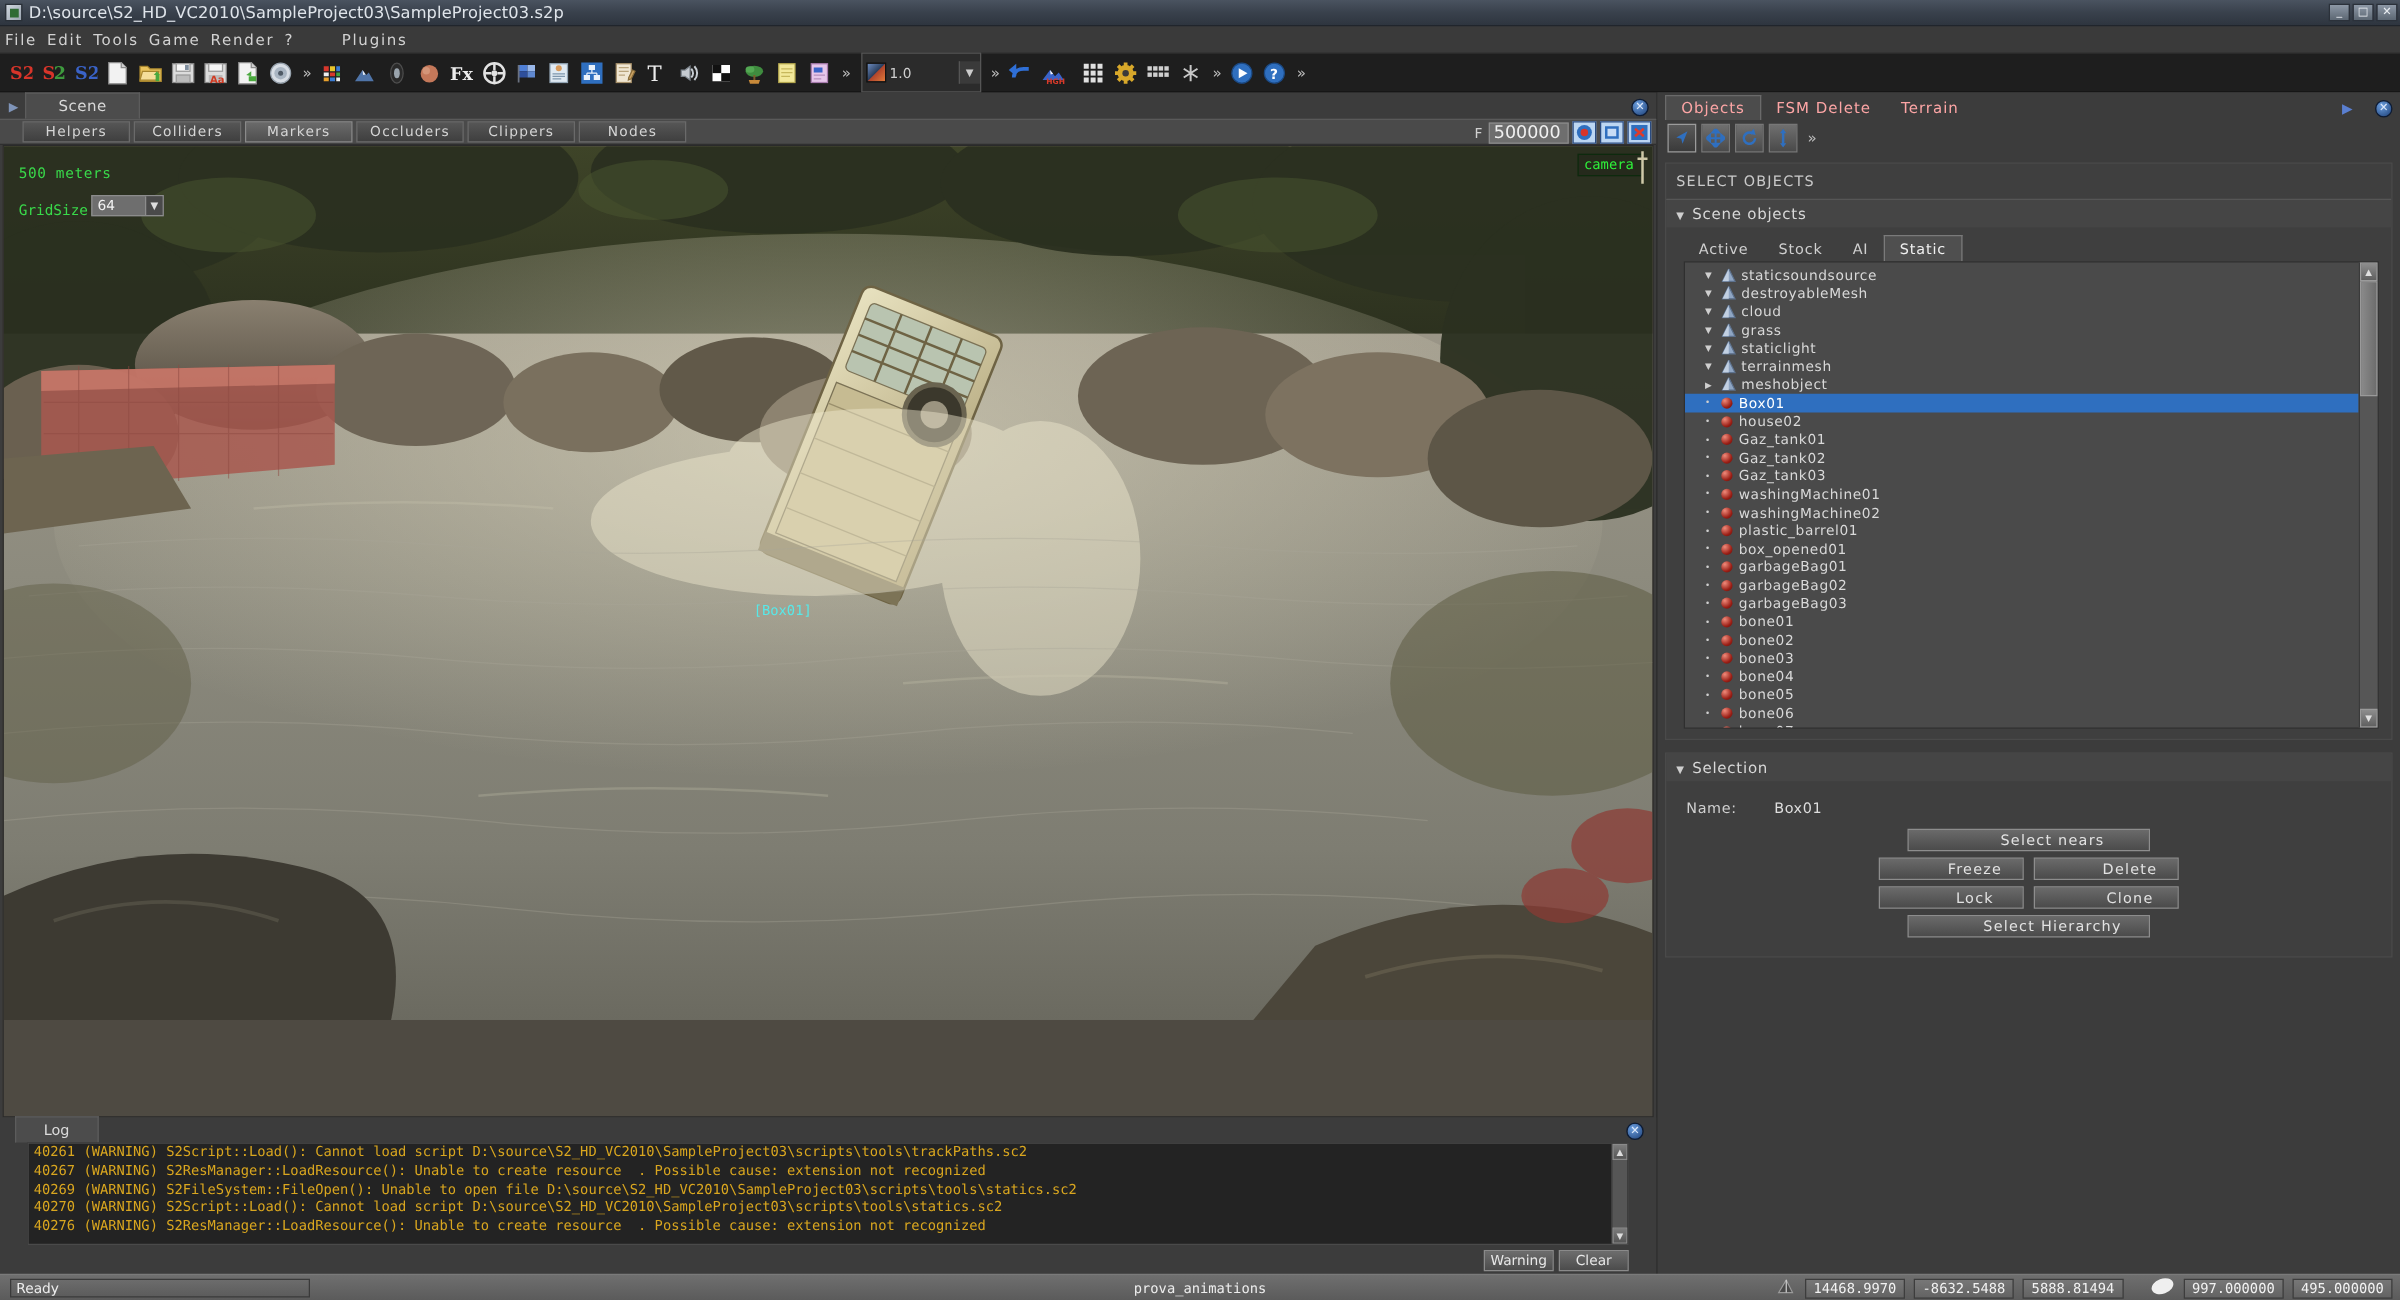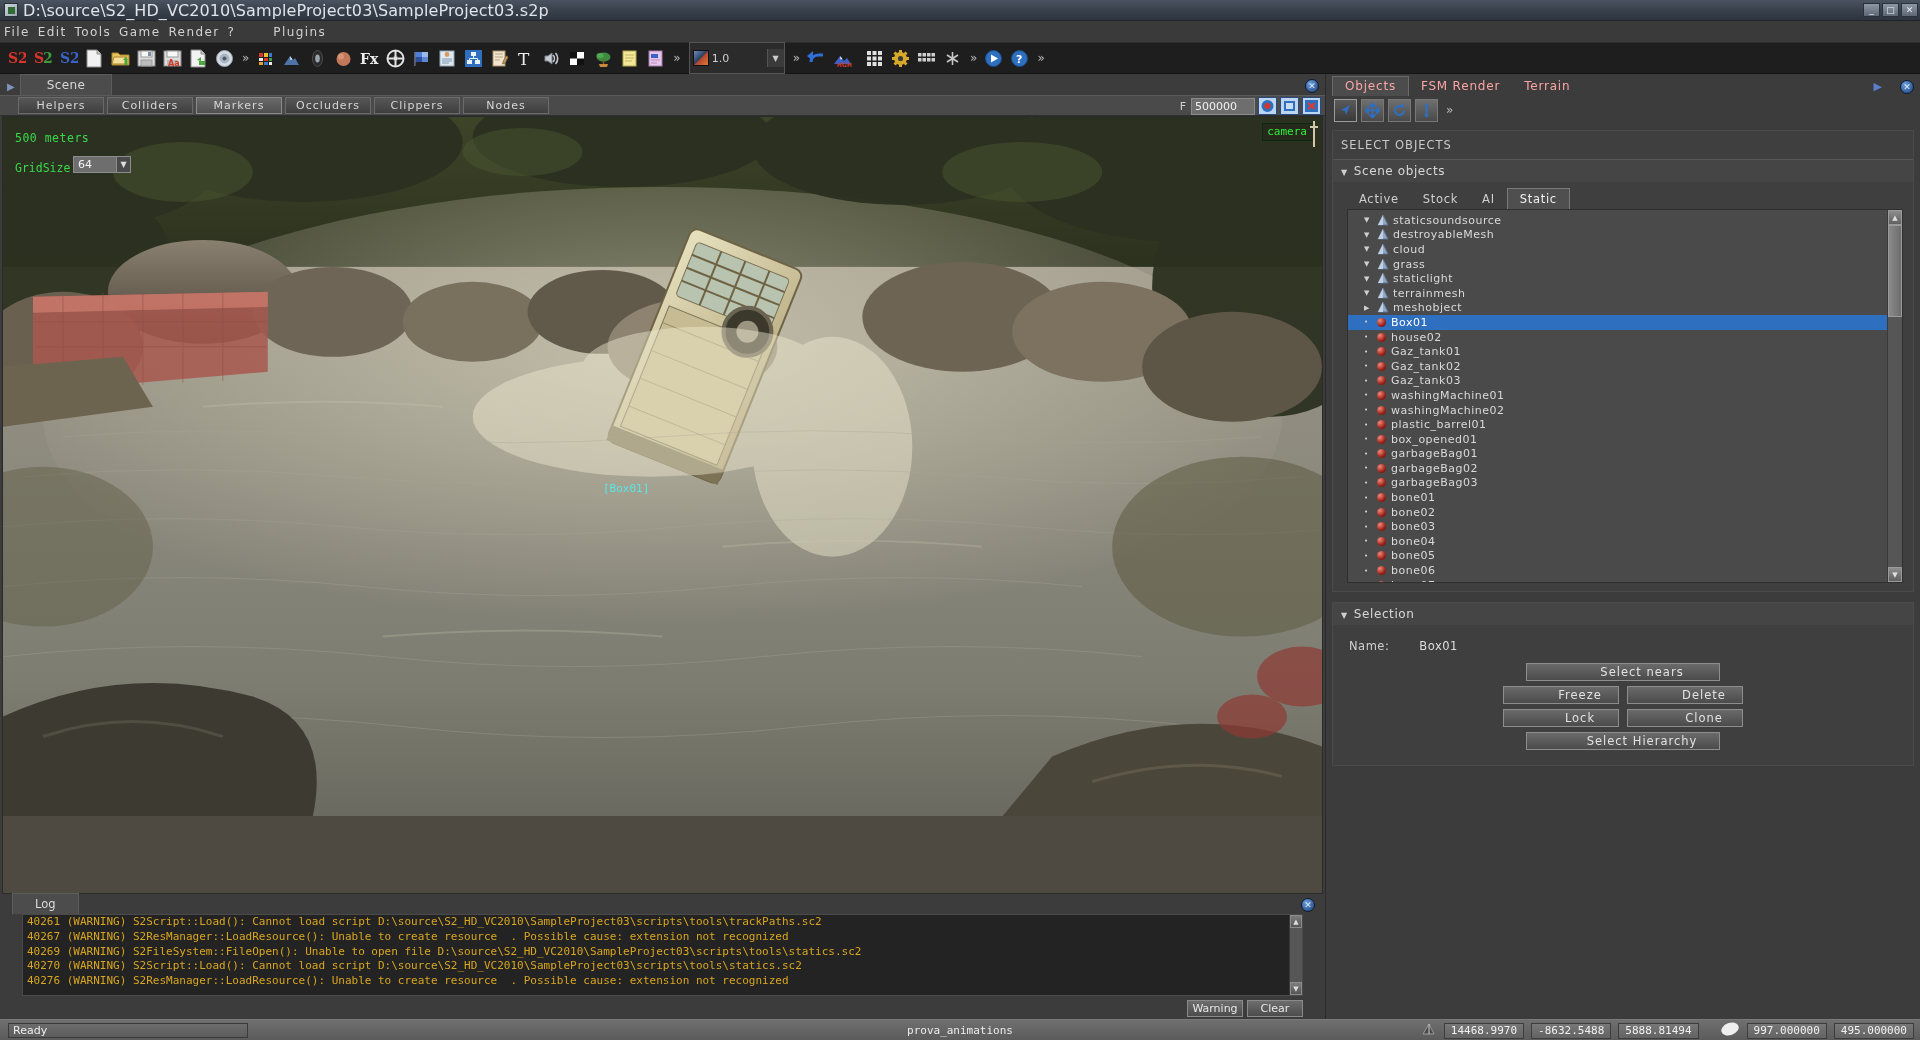--- a/index.html
+++ b/index.html
@@ -22,21 +22,21 @@
   .titlebar .app-icon {
     width: 14px; height: 14px; margin: 0 5px 0 4px;
     background: linear-gradient(135deg,#cfd6de 0%,#9aa4b0 100%);
     border: 1px solid #2a3038;
     display: flex; align-items: center; justify-content: center;
   }
   .titlebar .app-icon i {
     display:block; width:7px; height:7px; background:#2f6b35;
   }
   .titlebar .title-text {
-    color: #dfe4ea; font-size: 16px; letter-spacing: .1px;
+    color: #dfe4ea; font-size: 13px; letter-spacing: .1px;
     font-family: "DejaVu Sans", sans-serif;
   }
   .win-buttons { position: absolute; right: 2px; top: 3px; display: flex; gap: 2px; }
   .win-btn {
     width: 17px; height: 14px;
     background: linear-gradient(to bottom,#8d98a6,#5c6773);
     border: 1px solid #2b313a;
     color: #e9edf2; font-size: 9px; line-height: 12px; text-align: center;
   }
 
@@ -122,21 +122,21 @@
     width: 86px; margin-right: 3px; letter-spacing: 1px;
   }
   .vtab.on { background: linear-gradient(to bottom,#6a6a6a,#4f4f4f); border-color:#8a8a8a; }
   .frow-right {
     position: absolute; right: 4px; top: 1px;
     display: flex; align-items: center; gap: 3px;
   }
   .flabel { color: #d0d0d0; font-size: 11px; margin-right: 2px; }
   .finput {
     width: 64px; height: 17px; background: #6e6e6e; border: 1px solid #8a8a8a;
-    color: #f0f0f0; font-size: 11px; padding-left: 3px; line-height: 15px;
+    color: #f0f0f0; font-size: 14px; padding-left: 3px; line-height: 15px;
   }
   .ficon {
     width: 19px; height: 18px; border: 1px solid #2a4b80;
     display:flex;align-items:center;justify-content:center;
   }
 
   
   .viewport {
     flex: 1; position: relative; overflow: hidden;
     background: #4e4a42;
@@ -806,21 +806,21 @@
       <div class="log-footer">
         <div class="log-btn">Warning</div>
         <div class="log-btn">Clear</div>
       </div>
     </div>
   </div>
 
   <div class="right-col">
     <div class="rp-tabstrip">
       <div class="rp-tab on">Objects</div>
-      <div class="rp-tab">FSM Render</div>
+      <div class="rp-tab">FSM Delete</div>
       <div class="rp-tab">Terrain</div>
       <div class="rp-play">▶</div>
       <div class="rp-x">✕</div>
     </div>
 
     <div class="rp-toolrow">
       <div class="rp-tool on">
         <svg width="15" height="15">
             <path d="M12 2L3 7l4 1 1 4z" fill="#2f6fbf"></path>
           </svg>

